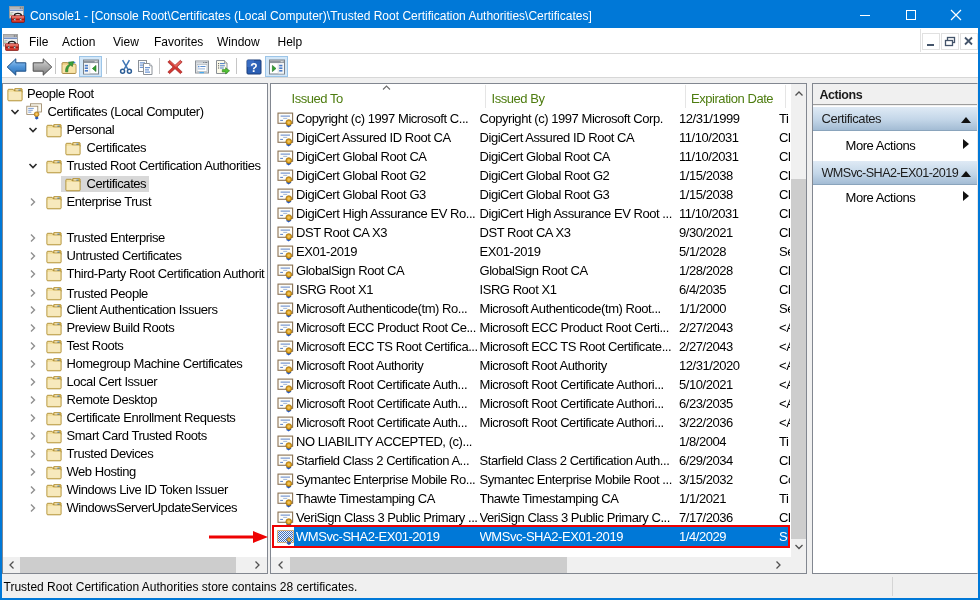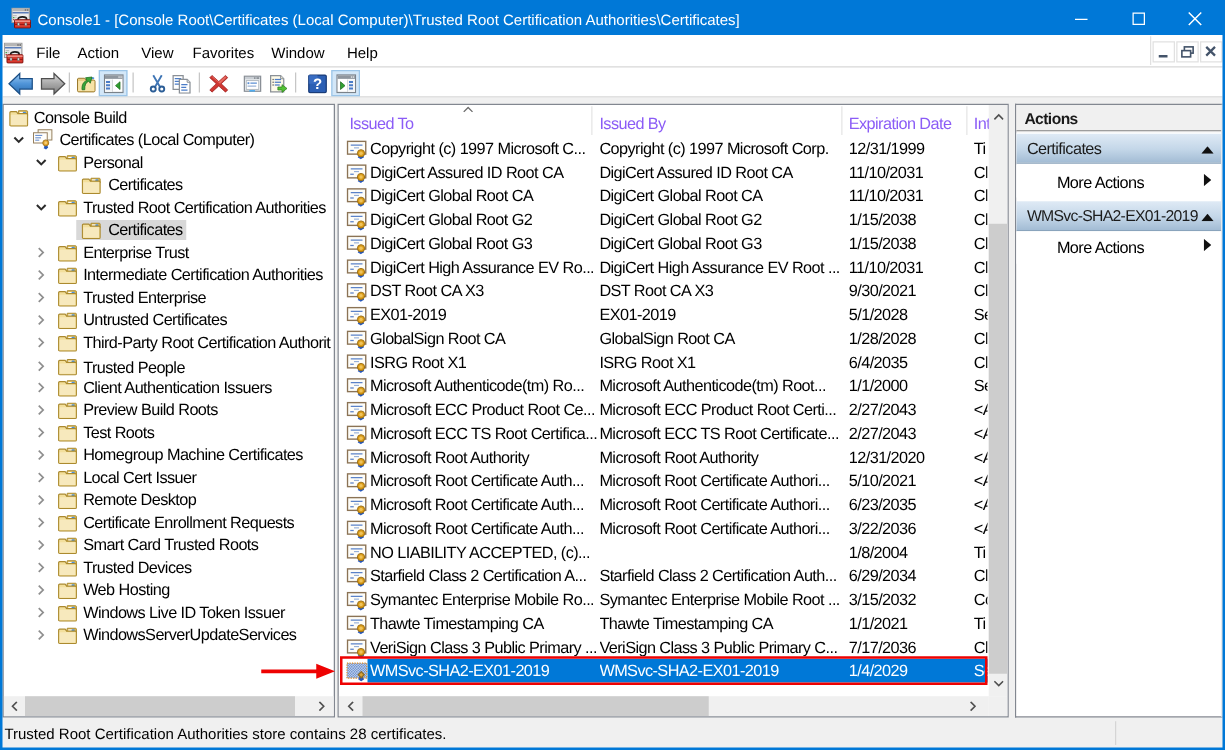--- a/index.html
+++ b/index.html
@@ -21,21 +21,21 @@
 .tico{position:absolute;top:5px;width:16px;height:16px}
 .tbtn{position:absolute;top:2px;width:21px;height:21px;background:#d3e7f8;border:1px solid #9cc5e8}
 .pane{position:absolute;background:#fff;border:1px solid #828790}
 #tree{left:2px;top:83px;width:266px;height:491px;font-size:13px;letter-spacing:-0.45px;overflow:hidden}
 #list{left:270px;top:83px;width:537px;height:491px;font-size:13px;letter-spacing:-0.45px;overflow:hidden}
 #actions{left:812px;top:83px;width:166px;height:491px;font-size:13px;letter-spacing:-0.45px;background:#f0f0f0;overflow:hidden;border-right-color:#e8e8e8}
 .trow{position:absolute;height:18px;white-space:nowrap}
 .trow .lbl{position:absolute;top:1.5px}
 .tfold{position:absolute;top:2px}
 .chev{position:absolute;top:4px;width:10px;height:10px}
-.hdr{position:absolute;left:0;top:0;width:460px;height:25px;background:#fff;color:#8b5cf6}
+.hdr{position:absolute;left:12px;top:0;width:460px;height:25px;background:#fff;color:#4d7c0f}
 .hdr .ht{position:absolute;top:7px;white-space:nowrap}
 .hdrline{position:absolute;top:1px;width:1px;height:23px;background:#e5e5e5}
 .lrow{position:absolute;height:19px;white-space:nowrap;color:#000}
 .lrow div{position:absolute;top:2px;overflow:hidden;white-space:nowrap}
 .cico{position:absolute;left:6px;top:1.5px;width:17px;height:17px}
 .sb{position:absolute;background:#f0f0f0}
 .sbthumb{position:absolute;background:#cdcdcd}
 #status{left:2px;top:575px;width:976px;height:23px;background:#f0f0f0;font-size:12px;color:#000}
 #status .txt{position:absolute;left:1.5px;top:5px}
 .acthdr{position:absolute;left:0;width:164px;height:24px;background:linear-gradient(#dfeaf5 0%,#c3d6e8 55%,#a3bcd4 100%);border-bottom:1px solid #8aa4bc}
@@ -219,21 +219,21 @@
     </div>
   <div class="pane" id="tree">
       <div class="trow" style="left:0;top:0.5px;width:263px">
         <svg class="tfold" style="left:4px" width="16" height="15" viewBox="0 0 16 15">
           <path d="M7.8 1.6 h6.6 a0.7 0.7 0 0 1 0.7 0.7 v3 h-7.9 Z" fill="#e2bd56" stroke="#a9892f" stroke-width="0.8"></path>
           <rect x="8.6" y="2.5" width="4.4" height="1.5" fill="#fdfdfd"></rect>
           <rect x="11.2" y="2.4" width="2.6" height="1.7" rx="0.8" fill="#4a90d9"></rect>
           <path d="M0.9 3.1 a0.8 0.8 0 0 1 0.8 -0.8 h4.4 l1.2 1.6 h6.9 a0.9 0.9 0 0 1 0.9 0.9 v8.1 a0.9 0.9 0 0 1 -0.9 0.9 H1.8 a0.9 0.9 0 0 1 -0.9 -0.9 Z" fill="#f3df9c" stroke="#ab8a2f" stroke-width="0.9"></path>
           <path d="M1.7 4.8 h12.5 v8.1 H1.7 Z" fill="#f7e9bd"></path>
         </svg>
-        <div class="lbl" style="left:24px">Console Build</div>
+        <div class="lbl" style="left:24px">People Root</div>
       </div>
 <div class="trow" style="left:0;top:18.5px;width:263px">
         <svg class="chev" style="left:6.5px" width="10" height="10" viewBox="0 0 10 10">
           <path d="M1.5 3 L5 6.5 L8.5 3" fill="none" stroke="#2b2b2b" stroke-width="1.6"></path>
         </svg>
         <svg class="tfold" style="left:22px;top:0px" width="18" height="18" viewBox="0 0 18 18">
           <rect x="5.5" y="0.8" width="11" height="8.2" fill="#fbf9ef" stroke="#96805f" stroke-width="0.8"></rect>
           <rect x="1.8" y="3.2" width="11" height="8.2" fill="#fffefb" stroke="#96805f" stroke-width="0.8"></rect>
           <rect x="3.2" y="4.9" width="5.6" height="0.9" fill="#6f93cf"></rect>
           <rect x="3.2" y="6.8" width="4.6" height="0.9" fill="#6f93cf"></rect>
@@ -297,33 +297,20 @@
           <path d="M3 1.5 L6.5 5 L3 8.5" fill="none" stroke="#8f8f8f" stroke-width="1.4"></path>
         </svg>
         <svg class="tfold" style="left:42.5px" width="16" height="15" viewBox="0 0 16 15">
           <path d="M7.8 1.6 h6.6 a0.7 0.7 0 0 1 0.7 0.7 v3 h-7.9 Z" fill="#e2bd56" stroke="#a9892f" stroke-width="0.8"></path>
           <rect x="8.6" y="2.5" width="4.4" height="1.5" fill="#fdfdfd"></rect>
           <rect x="11.2" y="2.4" width="2.6" height="1.7" rx="0.8" fill="#4a90d9"></rect>
           <path d="M0.9 3.1 a0.8 0.8 0 0 1 0.8 -0.8 h4.4 l1.2 1.6 h6.9 a0.9 0.9 0 0 1 0.9 0.9 v8.1 a0.9 0.9 0 0 1 -0.9 0.9 H1.8 a0.9 0.9 0 0 1 -0.9 -0.9 Z" fill="#f3df9c" stroke="#ab8a2f" stroke-width="0.9"></path>
           <path d="M1.7 4.8 h12.5 v8.1 H1.7 Z" fill="#f7e9bd"></path>
         </svg>
         <div class="lbl" style="left:63.5px">Enterprise Trust</div>
-      </div>
-<div class="trow" style="left:0;top:126.5px;width:263px">
-        <svg class="chev" style="left:25px" width="10" height="10" viewBox="0 0 10 10">
-          <path d="M3 1.5 L6.5 5 L3 8.5" fill="none" stroke="#8f8f8f" stroke-width="1.4"></path>
-        </svg>
-        <svg class="tfold" style="left:42.5px" width="16" height="15" viewBox="0 0 16 15">
-          <path d="M7.8 1.6 h6.6 a0.7 0.7 0 0 1 0.7 0.7 v3 h-7.9 Z" fill="#e2bd56" stroke="#a9892f" stroke-width="0.8"></path>
-          <rect x="8.6" y="2.5" width="4.4" height="1.5" fill="#fdfdfd"></rect>
-          <rect x="11.2" y="2.4" width="2.6" height="1.7" rx="0.8" fill="#4a90d9"></rect>
-          <path d="M0.9 3.1 a0.8 0.8 0 0 1 0.8 -0.8 h4.4 l1.2 1.6 h6.9 a0.9 0.9 0 0 1 0.9 0.9 v8.1 a0.9 0.9 0 0 1 -0.9 0.9 H1.8 a0.9 0.9 0 0 1 -0.9 -0.9 Z" fill="#f3df9c" stroke="#ab8a2f" stroke-width="0.9"></path>
-          <path d="M1.7 4.8 h12.5 v8.1 H1.7 Z" fill="#f7e9bd"></path>
-        </svg>
-        <div class="lbl" style="left:63.5px">Intermediate Certification Authorities</div>
       </div>
 <div class="trow" style="left:0;top:144.5px;width:263px">
         <svg class="chev" style="left:25px" width="10" height="10" viewBox="0 0 10 10">
           <path d="M3 1.5 L6.5 5 L3 8.5" fill="none" stroke="#8f8f8f" stroke-width="1.4"></path>
         </svg>
         <svg class="tfold" style="left:42.5px" width="16" height="15" viewBox="0 0 16 15">
           <path d="M7.8 1.6 h6.6 a0.7 0.7 0 0 1 0.7 0.7 v3 h-7.9 Z" fill="#e2bd56" stroke="#a9892f" stroke-width="0.8"></path>
           <rect x="8.6" y="2.5" width="4.4" height="1.5" fill="#fdfdfd"></rect>
           <rect x="11.2" y="2.4" width="2.6" height="1.7" rx="0.8" fill="#4a90d9"></rect>
           <path d="M0.9 3.1 a0.8 0.8 0 0 1 0.8 -0.8 h4.4 l1.2 1.6 h6.9 a0.9 0.9 0 0 1 0.9 0.9 v8.1 a0.9 0.9 0 0 1 -0.9 0.9 H1.8 a0.9 0.9 0 0 1 -0.9 -0.9 Z" fill="#f3df9c" stroke="#ab8a2f" stroke-width="0.9"></path>

